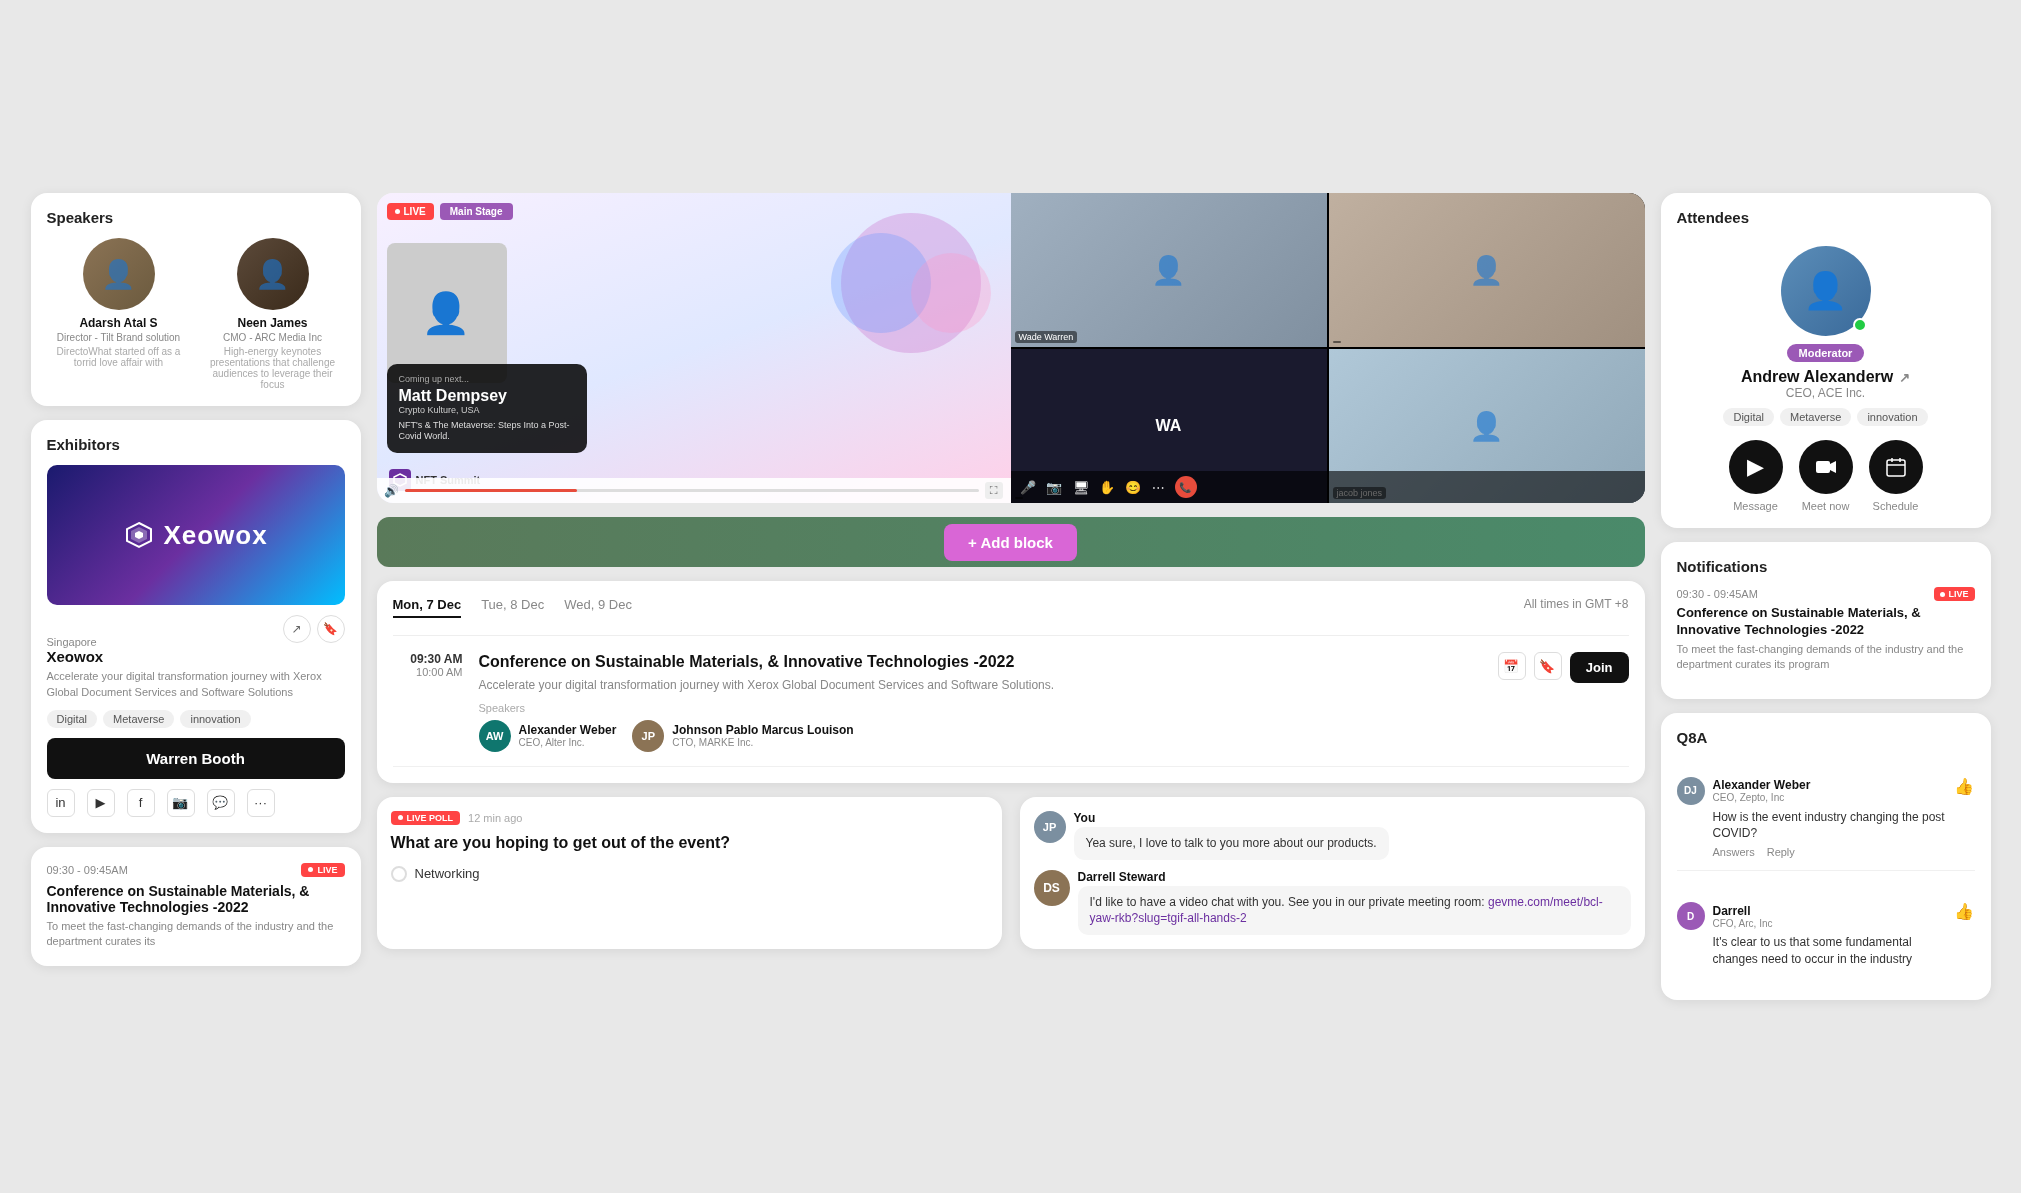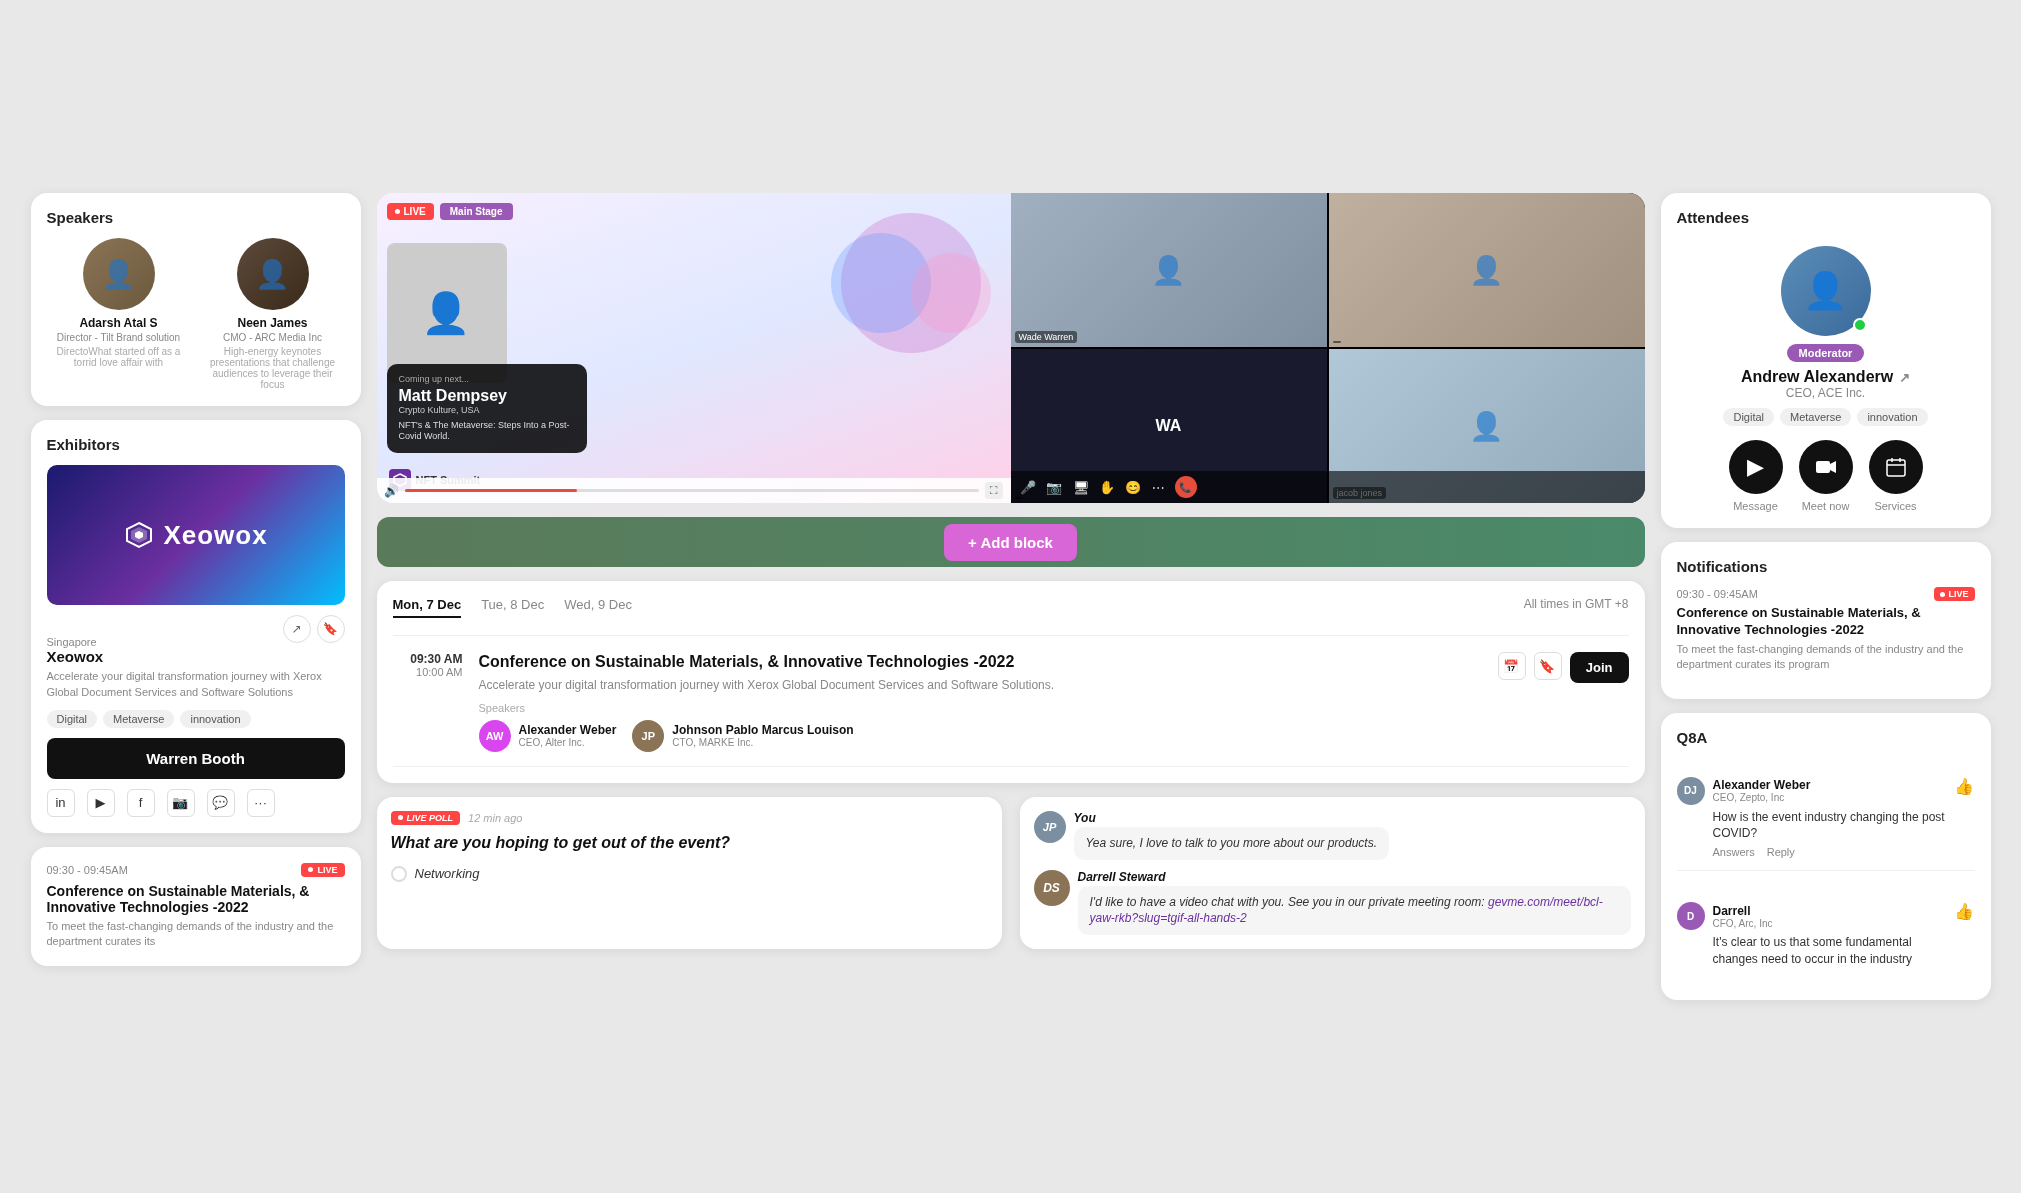--- a/index.html
+++ b/index.html
@@ -509,21 +509,21 @@
     }
     .event-speaker {
       display: flex;
       align-items: center;
       gap: 8px;
     }
     .event-speaker-avatar {
       width: 32px;
       height: 32px;
       border-radius: 50%;
-      background: #d946ef;
+      background: #0f766e;
       display: flex;
       align-items: center;
       justify-content: center;
       color: white;
       font-size: 11px;
       font-weight: 700;
     }
     .event-speaker-name {
       font-size: 12px;
       font-weight: 600;
@@ -560,21 +560,20 @@
       font-size: 13px;
       font-weight: 600;
       cursor: pointer;
     }
 
     
     .bottom-center {
       display: grid;
       grid-template-columns: 1fr 1fr;
       gap: 18px;
-      font-style: italic;
     }
 
     
     .poll-card {
       padding: 14px;
     }
     .poll-header {
       display: flex;
       align-items: center;
       gap: 8px;
@@ -1193,21 +1192,21 @@
         </div>
         <div class="action-btn">
           <div class="action-btn-circle">
             <svg width="22" height="22" viewBox="0 0 22 22" fill="white">
               <rect x="2" y="4" width="18" height="16" rx="2" fill="none" stroke="white" stroke-width="1.5"></rect>
               <line x1="7" y1="2" x2="7" y2="6" stroke="white" stroke-width="1.5"></line>
               <line x1="15" y1="2" x2="15" y2="6" stroke="white" stroke-width="1.5"></line>
               <line x1="2" y1="9" x2="20" y2="9" stroke="white" stroke-width="1.5"></line>
             </svg>
           </div>
-          <span class="action-btn-label">Services</span>
+          <span class="action-btn-label">Schedule</span>
         </div>
       </div>
     </div>
 
     <div class="card notif-card">
       <div class="section-title">Notifications</div>
 
       <div class="notif-item">
         <div class="notif-header">
           <span class="notif-time-text">09:30 - 09:45AM</span>

